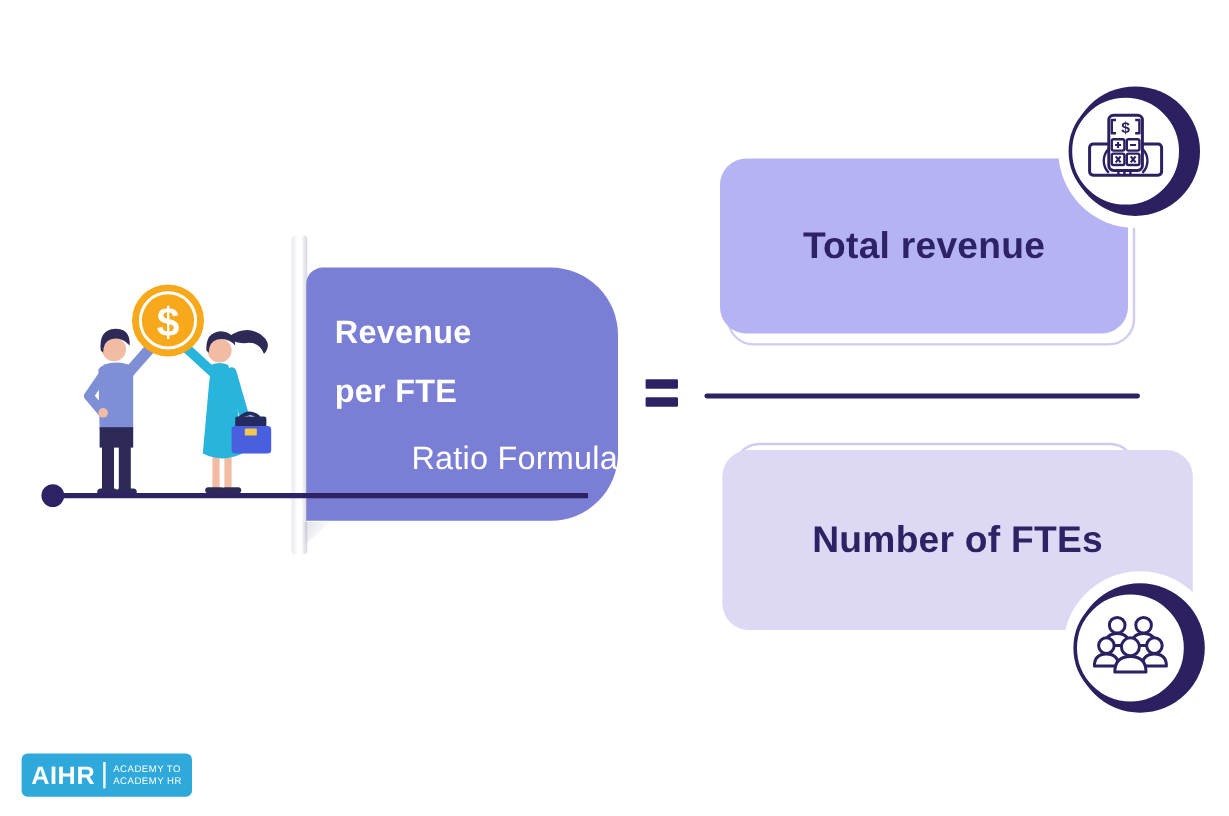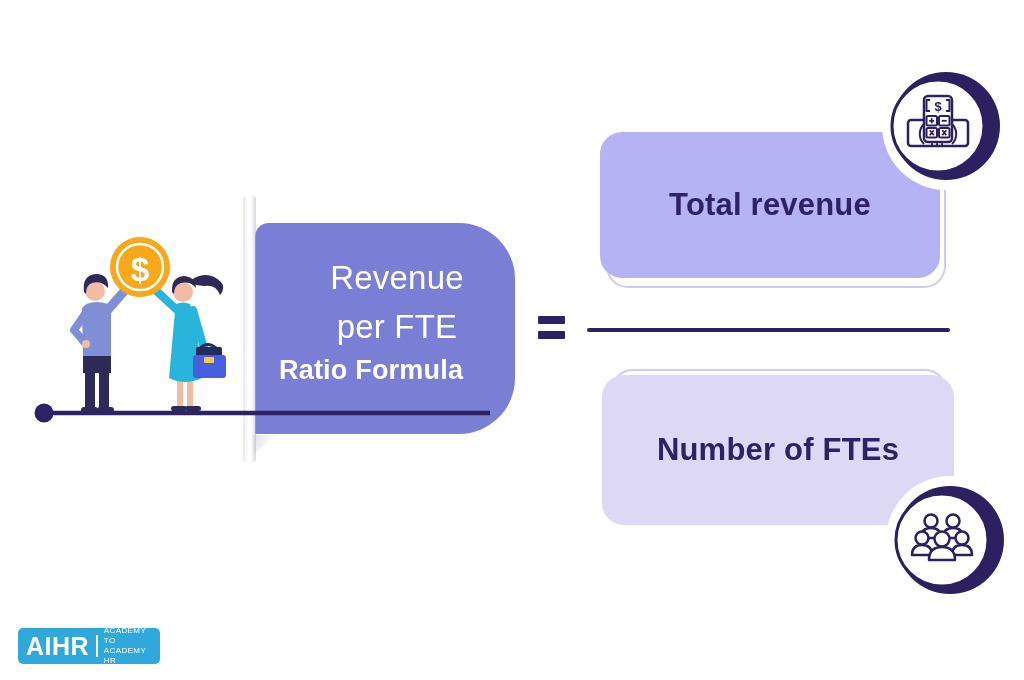--- a/index.html
+++ b/index.html
@@ -49,31 +49,31 @@
     left: 255px; top: 223px;
     width: 260px; height: 211px;
     background: #7A7FD5;
     border-radius: 14px 56px 56px 0;
     z-index: 1;
     box-sizing: border-box;
     padding: 30px 0 0 24px;
     color: #ffffff;
   }
   .title-card .title-line {
-    font-size: 33px;
-    font-weight: normal;
+    font-size: 27px;
+    font-weight: bold;
     line-height: 49px;
     letter-spacing: 0.2px;
-    text-align: center;
   }
   .title-card .subtitle {
-    margin-top: 4px;
+    margin-top: 16px;
     font-size: 27px;
-    font-weight: bold;
+    font-weight: normal;
     letter-spacing: 0.2px;
+    text-align: right;
   }
 
   
   .equals {
     position: absolute;
     left: 538px; top: 316px;
     width: 27px; height: 24px;
     z-index: 3;
   }
   .equals .bar {
@@ -110,21 +110,21 @@
     align-items: center;
     justify-content: center;
     z-index: 2;
     color: #2D2364;
     font-size: 31px;
     font-weight: bold;
     letter-spacing: 0.2px;
     text-align: center;
   }
   .numerator-box { left: 600px; top: 132px; width: 340px; height: 146px; background: #B5B3F4; }
-  .denominator-box { left: 602px; top: 375px; width: 352px; height: 150px; background: #DDD9F5; }
+  .denominator-box { left: 602px; top: 375px; width: 392px; height: 150px; background: #DDD9F5; }
 
   
   .badge-svg {
     position: absolute;
     width: 132px; height: 132px;
     z-index: 4;
     pointer-events: none;
   }
   .badge-top { left: 880px; top: 60px; }
   .badge-bottom { left: 884px; top: 474px; }
@@ -137,21 +137,21 @@
     background: #2FA9DC;
     border-radius: 5px;
     display: flex;
     align-items: center;
     box-sizing: border-box;
     padding: 0 8px;
     z-index: 2;
   }
   .logo .logo-word {
     color: #ffffff;
-    font-size: 25px;
+    font-size: 21px;
     font-weight: bold;
     letter-spacing: 0.5px;
     line-height: 1;
   }
   .logo .logo-divider {
     width: 2px; height: 22px;
     background: #ffffff;
     margin: 0 6px 0 7px;
   }
   .logo .logo-tagline {

